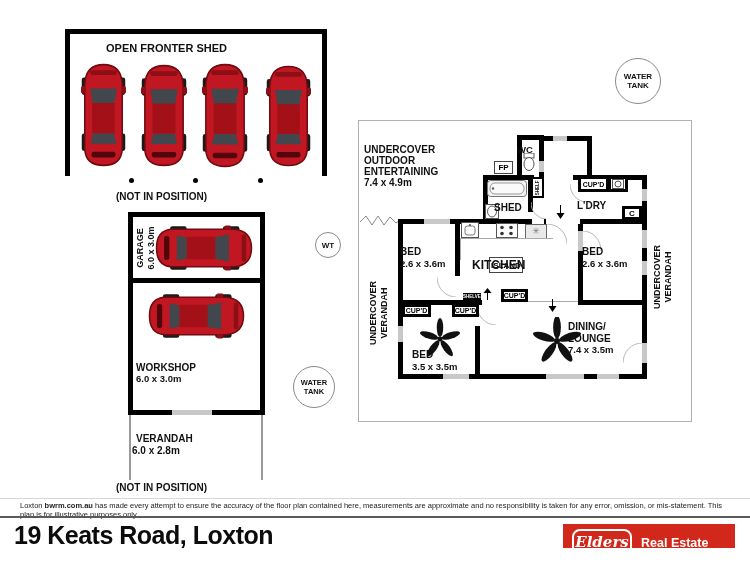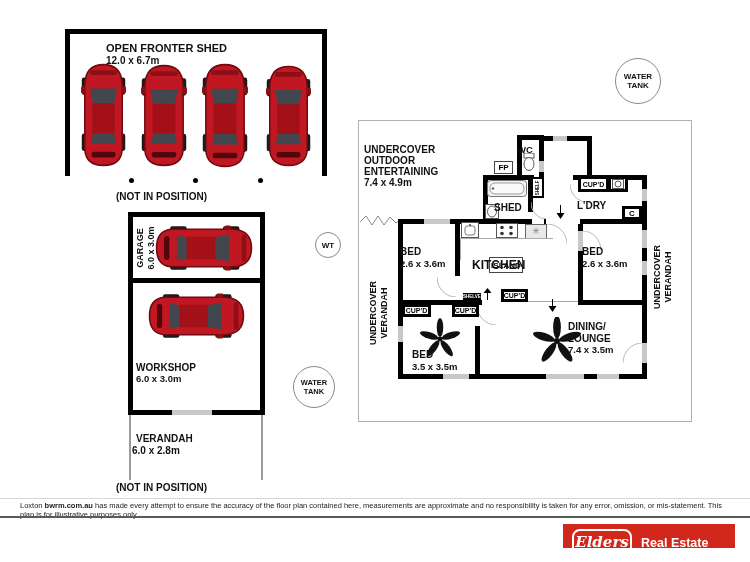--- a/index.html
+++ b/index.html
@@ -64,21 +64,20 @@
         <ellipse cx="0" cy="-12" rx="3.4" ry="10" fill="#111" transform="rotate(72)"></ellipse>
         <ellipse cx="0" cy="-12" rx="3.4" ry="10" fill="#111" transform="rotate(144)"></ellipse>
         <ellipse cx="0" cy="-12" rx="3.4" ry="10" fill="#111" transform="rotate(216)"></ellipse>
         <ellipse cx="0" cy="-12" rx="3.4" ry="10" fill="#111" transform="rotate(288)"></ellipse>
       </g>
     </defs>
   </svg>
 
   <div class="abs" style="left:65px;top:29px;width:262px;height:147px;border:5px solid #000;border-bottom:none;box-sizing:border-box;"></div>
   <div class="lbl" style="left:106px;top:42px;width:180px;font-size:11px;">OPEN FRONTER SHED</div>
-  <div class="lbl" style="left:106px;top:55px;width:180px;font-size:10px;">12.0 x 6.7m</div>
   <svg class="abs" style="left:81px;top:63px" width="45" height="104" viewBox="0 0 60 130" preserveAspectRatio="none">
       <use href="#carTop"></use>
     </svg>
   <svg class="abs" style="left:141px;top:64px" width="46" height="103" viewBox="0 0 60 130" preserveAspectRatio="none">
       <use href="#carTop"></use>
     </svg>
   <svg class="abs" style="left:202px;top:63px" width="46" height="105" viewBox="0 0 60 130" preserveAspectRatio="none">
       <use href="#carTop"></use>
     </svg>
   <svg class="abs" style="left:266px;top:65px" width="45" height="102" viewBox="0 0 60 130" preserveAspectRatio="none">
@@ -312,19 +311,20 @@
     <span>VERANDAH</span></div>
   <div class="vtext" style="left:620px;top:264px;width:90px;height:26px;font-size:9px;">
     <span>UNDERCOVER</span><br>
     <span>VERANDAH</span></div>
 
   <div id="softline"></div>
   <div id="disclaimer">
     <span>Loxton </span><b>bwrm.com.au</b><span> has made every attempt to ensure the accuracy of the floor plan contained here, measurements are approximate and no responsibility is taken for any error, omission, or mis-statement. This plan is for illustrative purposes only.</span>
   </div>
   <div id="footline"></div>
+  <div id="address">19 Keats Road, Loxton</div>
   <div id="logo">
     <div class="badge">
       <span>Elders</span></div>
     <div class="sub">Real Estate</div>
   </div>
 
 </div>
 
 </body></html>

